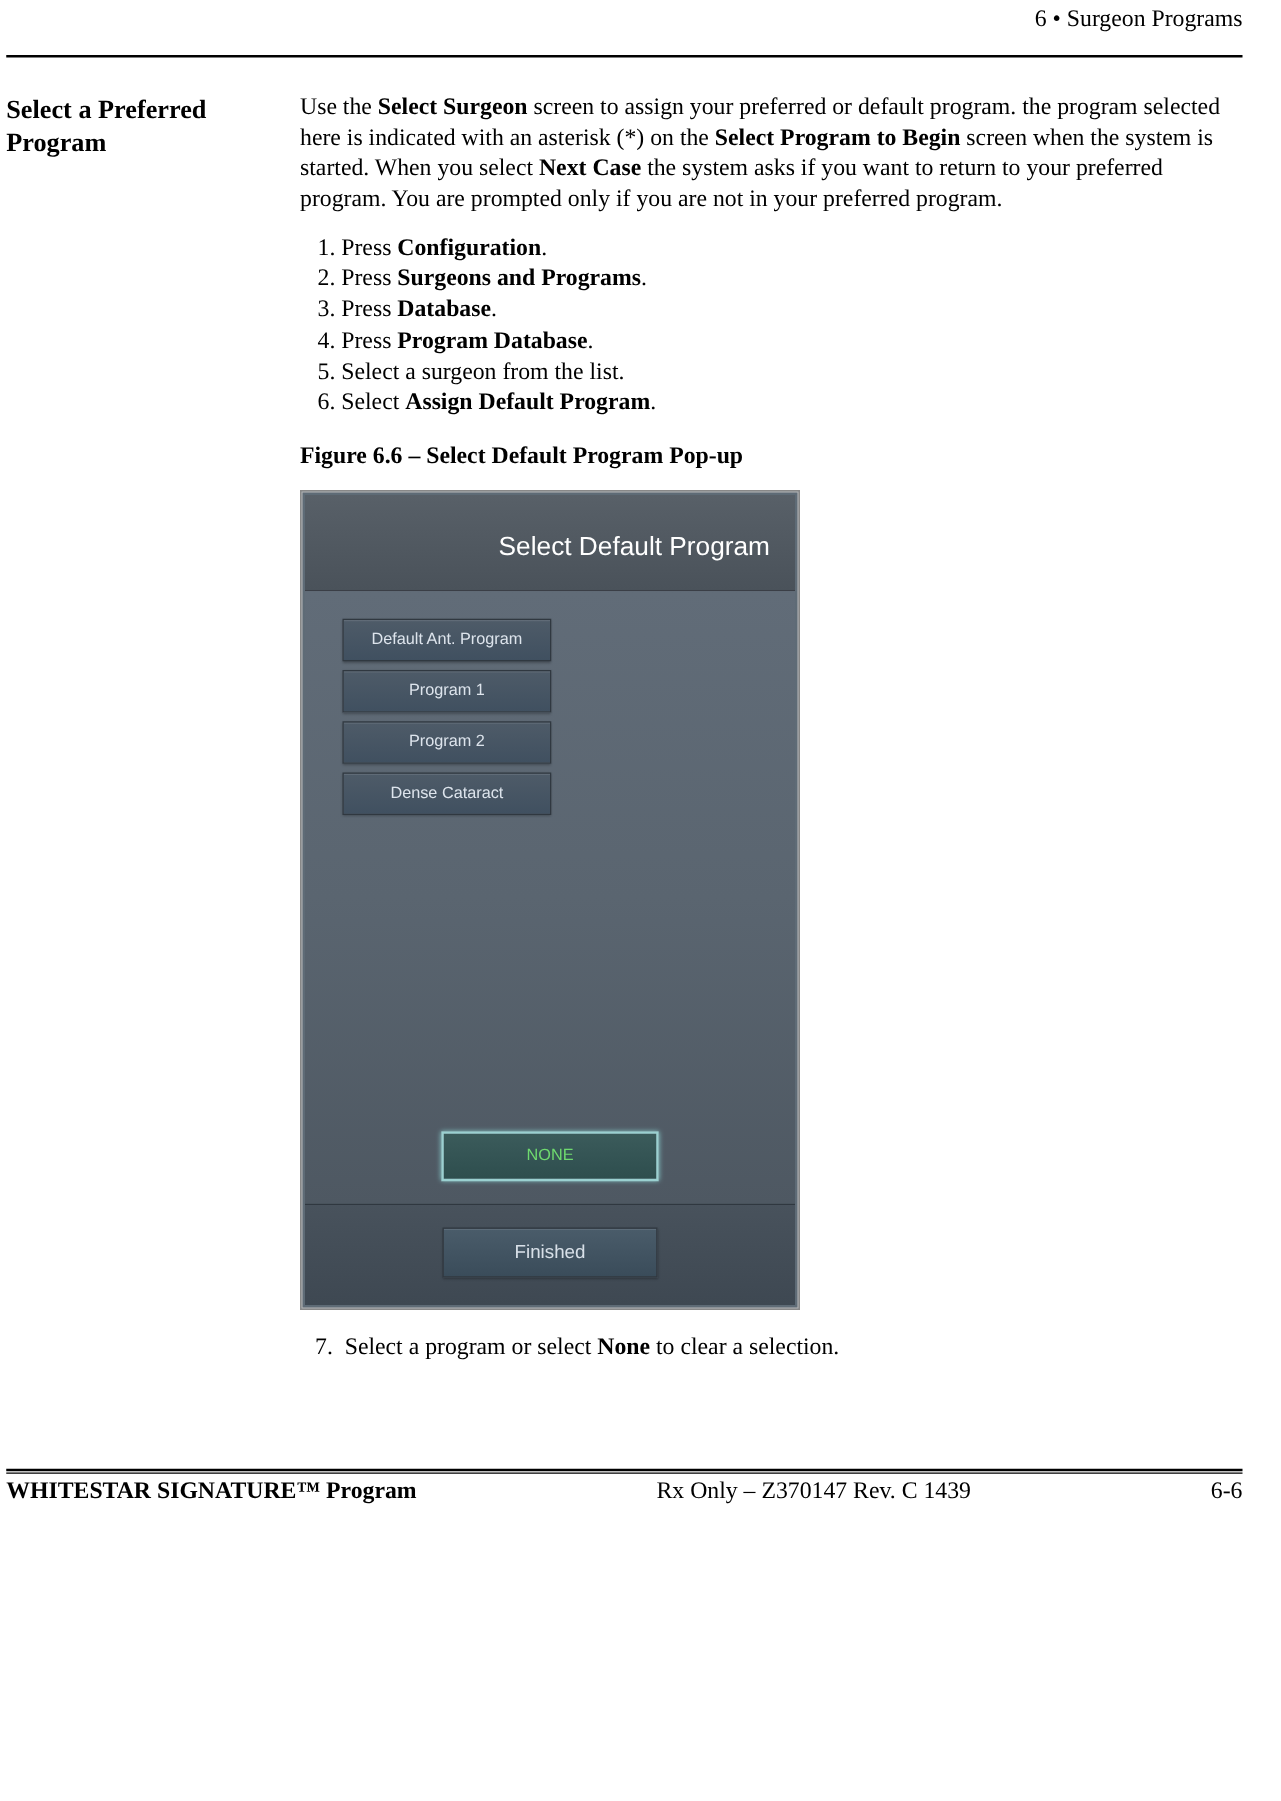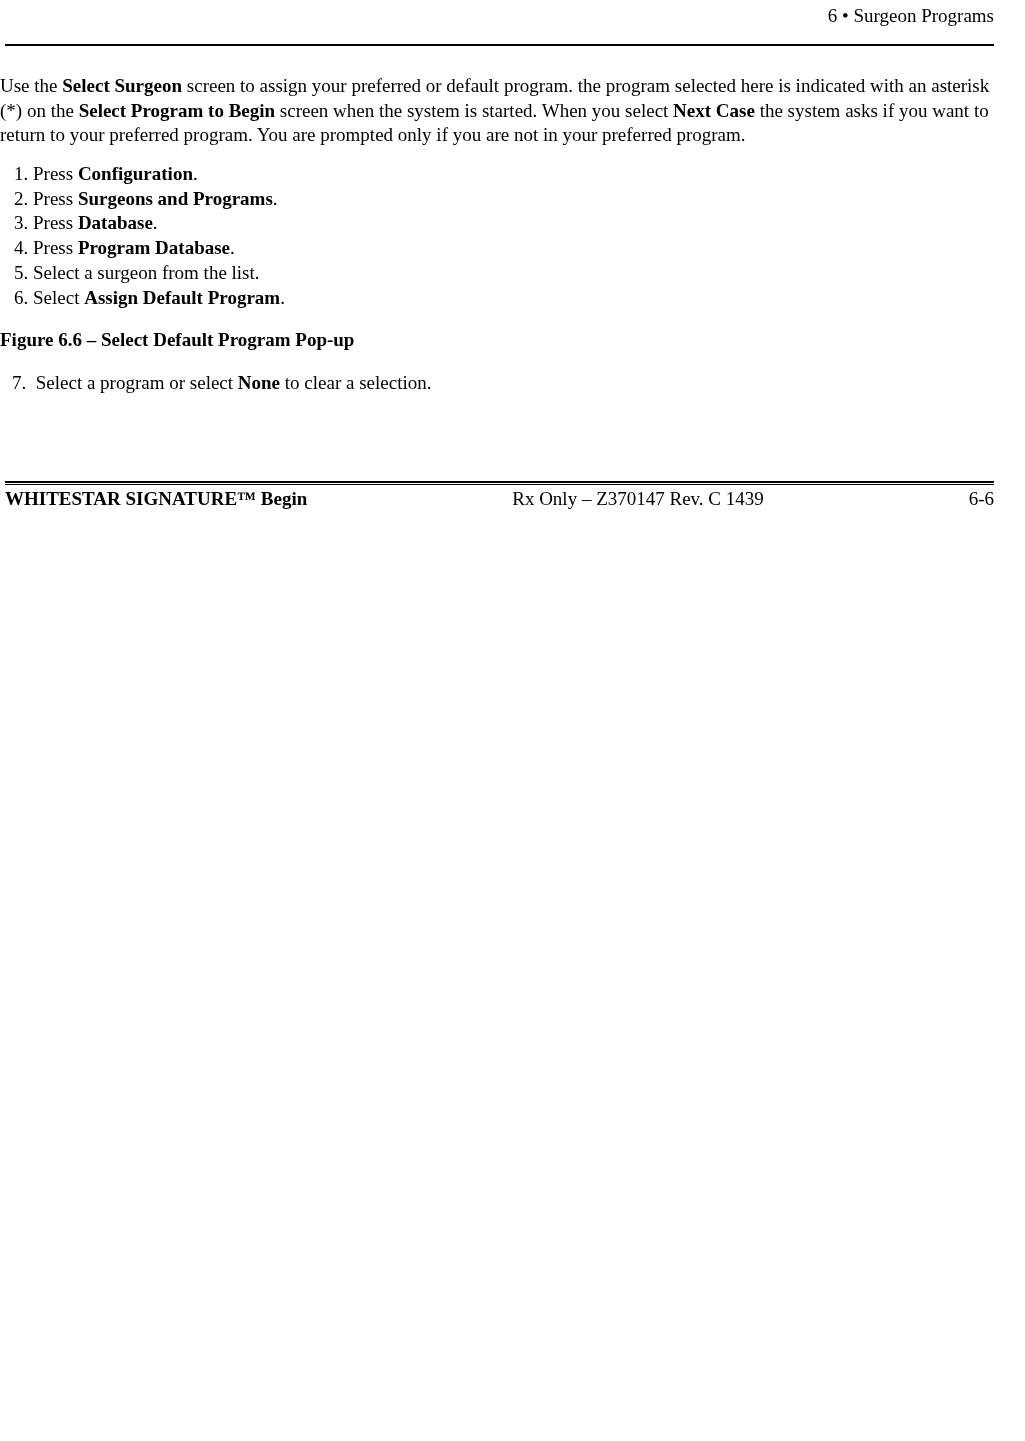--- a/index.html
+++ b/index.html
@@ -172,49 +172,72 @@
   b { font-weight: bold; }
 </style>
 </head>
 <body>
 
 <div class="page">
   <div class="header-text">6  • Surgeon Programs</div>
   <div class="header-line"></div>
 
   <div class="content">
+    <div class="sidebar">
+      <span>Select a Preferred</span><br>
+      <span>Program</span>
+    </div>
 
     <div class="main">
       <div class="intro">
         <span>Use the </span><b>Select Surgeon</b><span> screen to assign your preferred or default program. the program selected here is indicated with an asterisk (*) on the </span><b>Select Program to Begin</b><span> screen when the system is started. When you select </span><b>Next Case</b><span> the system asks if you want to return to your preferred program. You are prompted only if you are not in your preferred program.</span>
       </div>
 
       <ol>
         <li><span>Press </span><b>Configuration</b><span>.</span></li>
         <li><span>Press </span><b>Surgeons and Programs</b><span>.</span></li>
         <li><span>Press </span><b>Database</b><span>.</span></li>
         <li><span>Press </span><b>Program Database</b><span>.</span></li>
         <li><span>Select a surgeon from the list.</span></li>
         <li><span>Select </span><b>Assign Default Program</b><span>.</span></li>
       </ol>
 
       <div class="figure-caption">Figure 6.6 – Select Default Program Pop-up</div>
 
+      <div class="popup">
+        <div class="popup-inner">
+          <div class="popup-title">Select Default Program</div>
+          <div class="popup-body">
+            <div class="program-list">
+              <div class="prog-btn">Default Ant. Program</div>
+              <div class="prog-btn">Program 1</div>
+              <div class="prog-btn">Program 2</div>
+              <div class="prog-btn">Dense Cataract</div>
+            </div>
+            <div class="none-row">
+              <div class="none-btn">NONE</div>
+            </div>
+          </div>
+          <div class="popup-footer">
+            <div class="finished-btn">Finished</div>
+          </div>
+        </div>
+      </div>
 
       <div class="after-list">
         <div style="padding-left: 20px; text-indent: -22px; margin-left:14px;">
           <span>7.</span>&nbsp;&nbsp;<span>Select a program or select </span><b>None</b><span> to clear a selection.</span>
         </div>
       </div>
 
     </div>
   </div>
 
   <div class="footer">
     <div class="footer-line"></div>
     <div class="footer-line2"></div>
     <div class="footer-row">
-      <span><b>WHITESTAR SIGNATURE™ Begin</b></span>
+      <span><b>WHITESTAR SIGNATURE™ Program</b></span>
       <span>Rx Only – Z370147 Rev. C 1439</span>
       <span>6-6</span>
     </div>
   </div>
 </div>
 
 </body></html>

